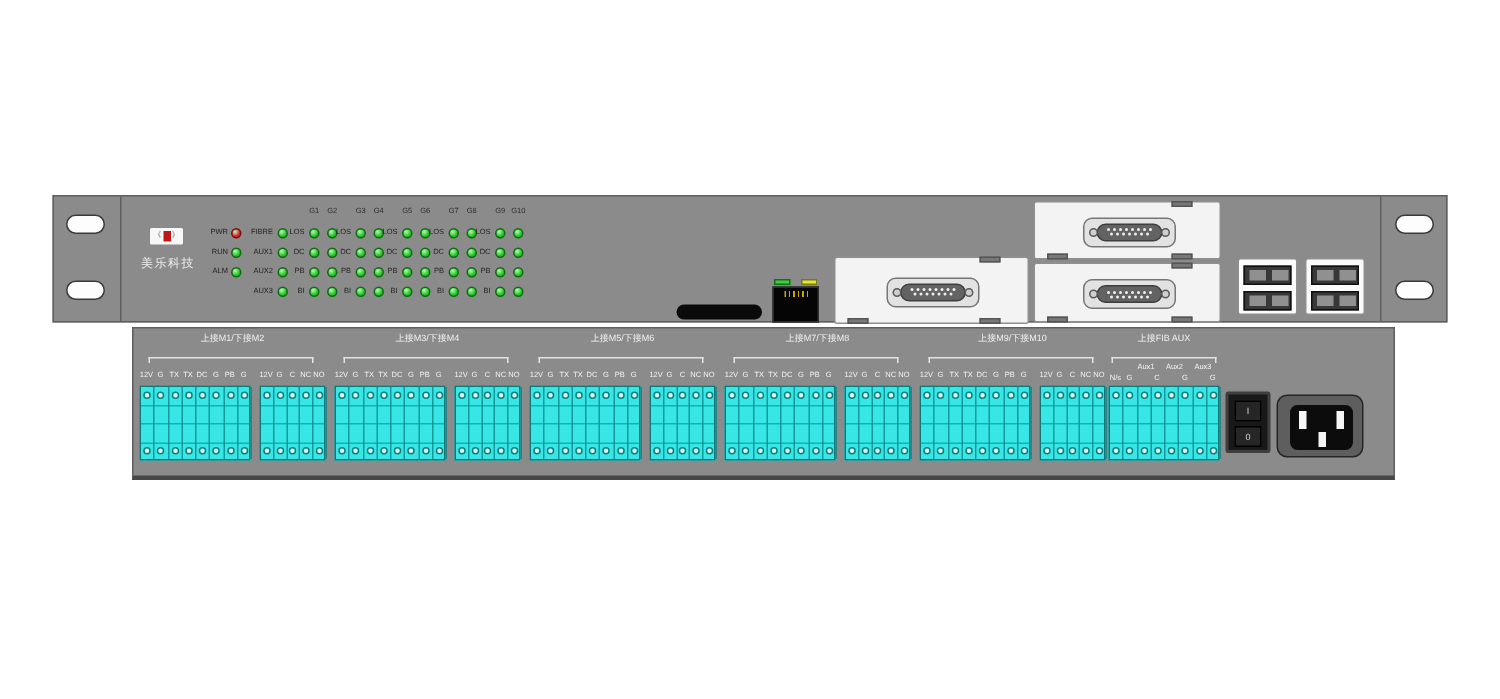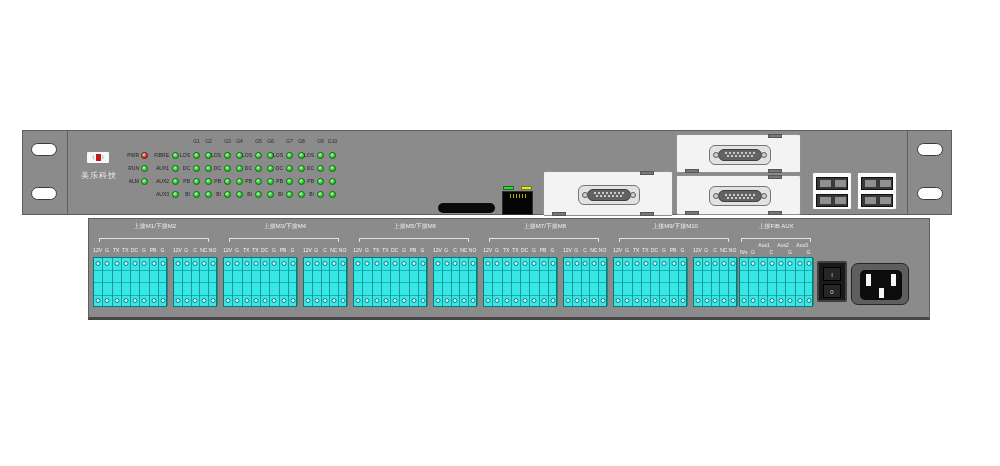--- a/index.html
+++ b/index.html
@@ -1,19 +1,19 @@
 <!DOCTYPE html>
 <html><head>
 <meta charset="utf-8">
 <style>
   html,body{margin:0;padding:0;background:#fff;}
   .canvas{position:relative;width:1000px;height:466px;background:#ffffff;
           font-family:"Liberation Sans", sans-serif;overflow:hidden;}
   .panel{position:absolute;background:#8b8b8b;border:1px solid #5e5e5e;box-sizing:border-box;}
-  .front{left:22px;top:130px;width:930px;height:85px;}
+  .front{left:35px;top:130px;width:930px;height:85px;}
   .rear{left:88px;top:218px;width:842px;height:102px;border-bottom:3px solid #474747;}
   .earline{position:absolute;top:0;width:1px;height:100%;background:#5f5f5f;}
   .slot{position:absolute;width:26px;height:13px;background:#fdfdfd;border:1px solid #3a3a3a;border-radius:7px;box-sizing:border-box;}
   .logo-box{position:absolute;left:63px;top:20px;width:24px;height:13px;background:#f7f7f7;border:1px solid #8a8a8a;border-radius:2px;display:flex;align-items:center;justify-content:center;gap:1px;box-sizing:border-box;}
   .logo-wing{font-size:5px;color:#2d7a2d;line-height:5px;}
   .logo-core{width:5px;height:7px;background:#c01818;}
   .brand{position:absolute;left:45px;top:39px;width:62px;text-align:center;font-size:8px;color:#ededed;letter-spacing:1px;}
   .hdr{position:absolute;font-size:5px;color:#2b2b2b;text-align:center;line-height:6px;}
   .ledlab{position:absolute;font-size:5px;color:#1f1f1f;text-align:right;line-height:7px;white-space:nowrap;}
   .led{position:absolute;width:7px;height:7px;border-radius:50%;box-sizing:border-box;}

